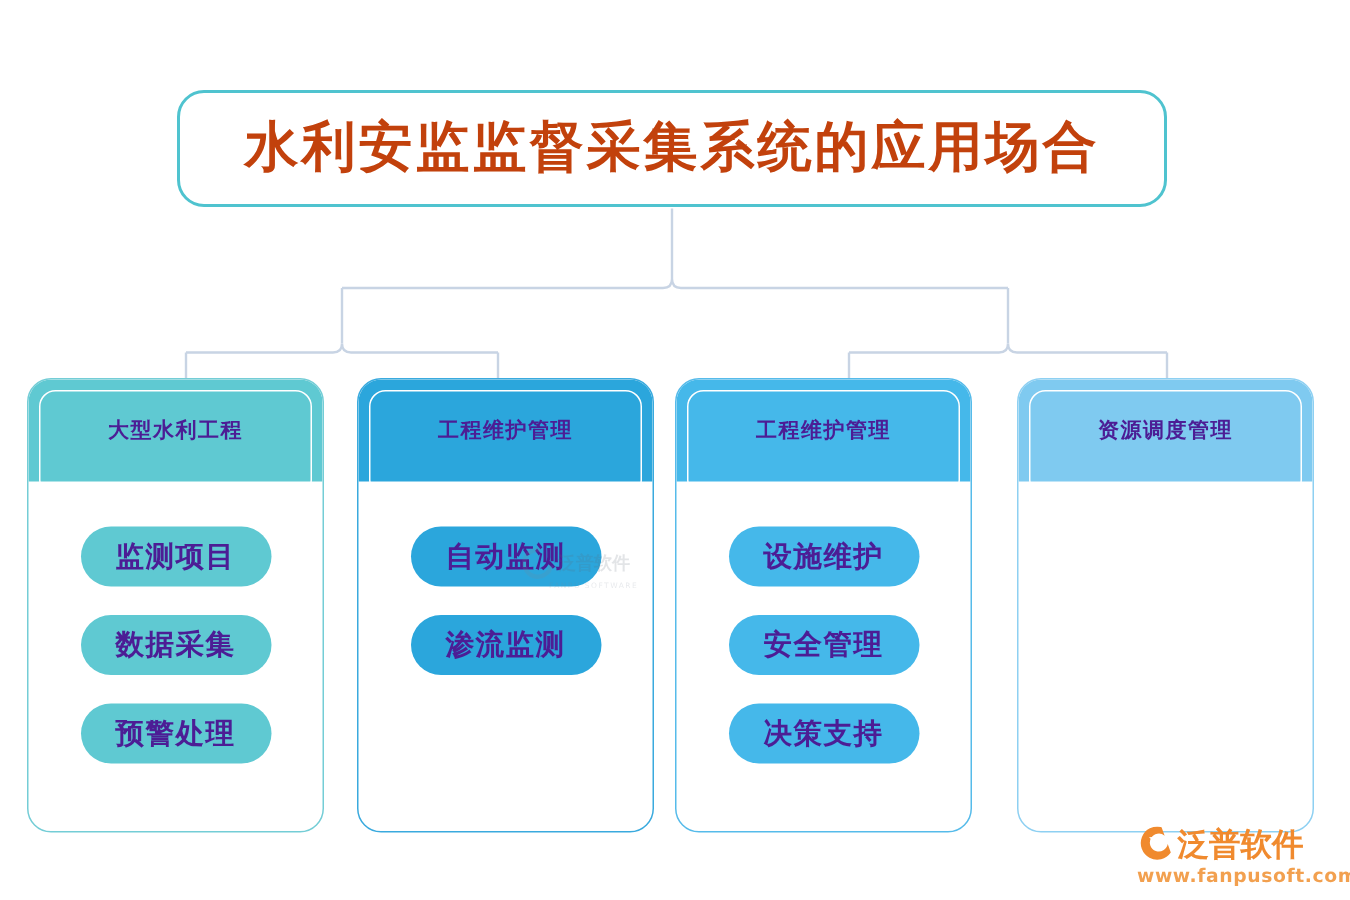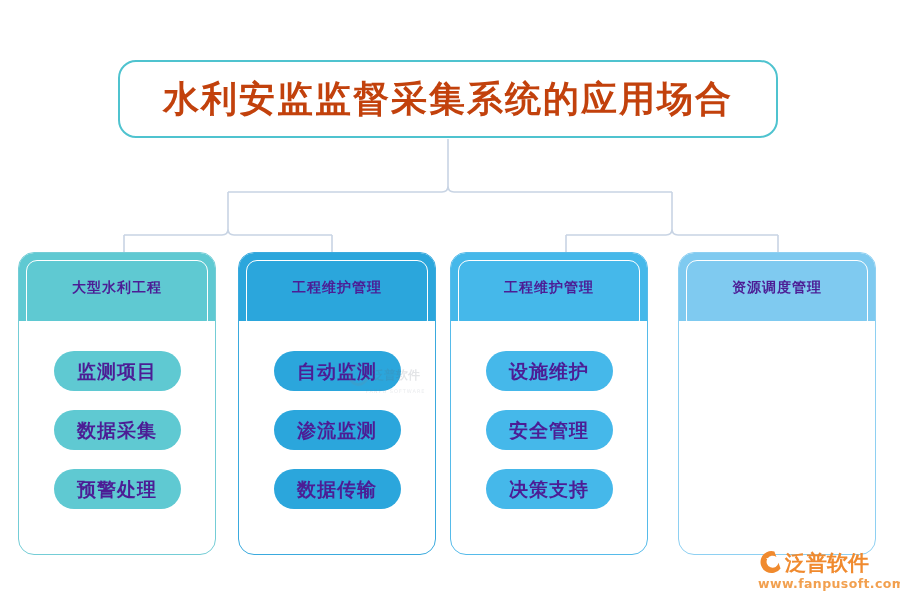--- a/index.html
+++ b/index.html
@@ -225,21 +225,20 @@
     </div>
   </div>
 
   <div class="col-card c2">
     <div class="col-head">
       <div class="col-head-text">工程维护管理</div>
     </div>
     <div class="col-body">
       <div class="pill">自动监测</div>
       <div class="pill">渗流监测</div>
-      <div class="pill">数据传输</div>
     </div>
   </div>
 
   <div class="col-card c3">
     <div class="col-head">
       <div class="col-head-text">工程维护管理</div>
     </div>
     <div class="col-body">
       <div class="pill">设施维护</div>
       <div class="pill">安全管理</div>

